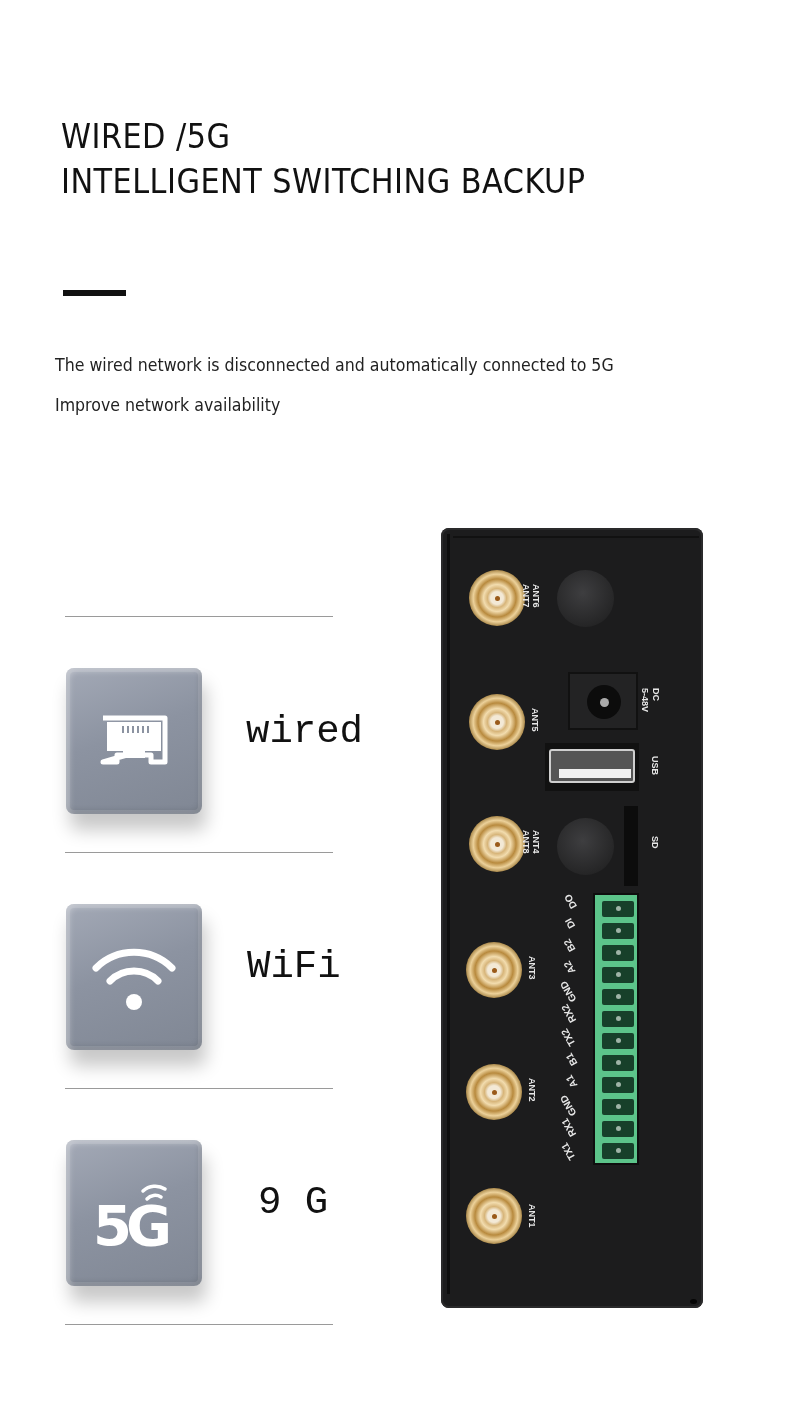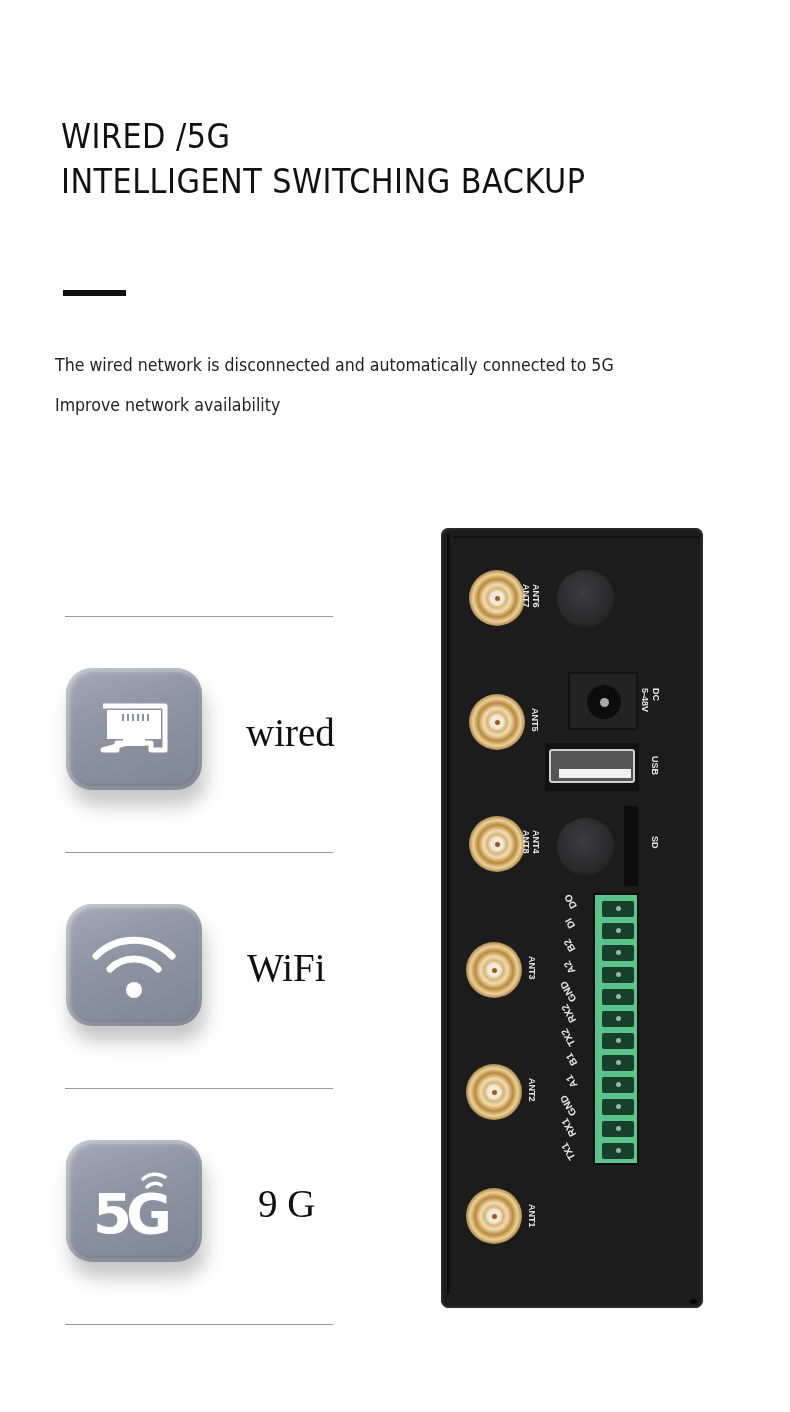--- a/index.html
+++ b/index.html
@@ -8,26 +8,26 @@
 
   .headline { position: absolute; left: 61px; top: 114px; font-family: "DejaVu Sans", sans-serif; font-size: 33px; line-height: 45px; font-weight: 400; letter-spacing: 0.5px; color: #111; transform: scaleX(0.92); transform-origin: left top; }
   .headline div { white-space: nowrap; }
   .accent-bar { position: absolute; left: 63px; top: 290px; width: 63px; height: 6px; background: #111; }
   .desc { position: absolute; left: 55px; font-family: "DejaVu Sans", sans-serif; font-size: 17px; color: #222; white-space: nowrap; transform: scaleX(0.93); transform-origin: left top; }
   .desc.l1 { top: 355px; }
   .desc.l2 { top: 395px; }
 
   .divider { position: absolute; left: 65px; width: 268px; height: 1px; background: #9a9a9a; }
 
-  .feature-icon { position: absolute; left: 66px; width: 136px; height: 122px; border-radius: 26px;
+  .feature-icon { position: absolute; left: 66px; width: 136px; height: 146px; border-radius: 8px;
     background: linear-gradient(160deg, #a3a9b6 0%, #8c93a1 45%, #808794 100%);
     box-shadow: 4px 16px 18px rgba(0,0,0,0.22), inset 0 0 0 4px rgba(255,255,255,0.12), inset 3px 3px 6px rgba(255,255,255,0.35), inset -2px -3px 6px rgba(0,0,0,0.15);
     display: flex; align-items: center; justify-content: center; }
   .feature-icon svg { display: block; }
-  .feature-label { position: absolute; font-family: Liberation Serif, serif; font-size: 39px; color: #111; white-space: nowrap; }
+  .feature-label { position: absolute; font-family: Liberation Mono, monospace; font-size: 39px; color: #111; white-space: nowrap; }
 
   
   .device { position: absolute; left: 441px; top: 528px; width: 262px; height: 780px; background: #1c1c1d; border-radius: 8px;
     box-shadow: inset 0 0 0 2px #2a2a2b; }
   .device .edge { position: absolute; left: 6px; top: 6px; width: 3px; height: 760px; background: #0d0d0d; }
   .device .topline { position: absolute; left: 12px; top: 8px; right: 4px; height: 2px; background: #111; }
   .sma { position: absolute; width: 56px; height: 56px; border-radius: 50%;
     background: radial-gradient(circle, #f3e9d6 0 16%, #d7b57a 24%, #f2dcae 34%, #b88a3e 48%, #ecd19a 60%, #8a6524 76%, #c9a05a 100%); }
   .sma::after { content: ""; position: absolute; left: 50%; top: 50%; width: 5px; height: 5px; margin: -2.5px 0 0 -2.5px; border-radius: 50%; background: #9a5a1a; }
   .vlabel { position: absolute; color: #e6e6e6; font-family: "Liberation Sans", sans-serif; font-weight: 700; font-size: 9px; white-space: nowrap; transform: rotate(90deg); transform-origin: left top; }

